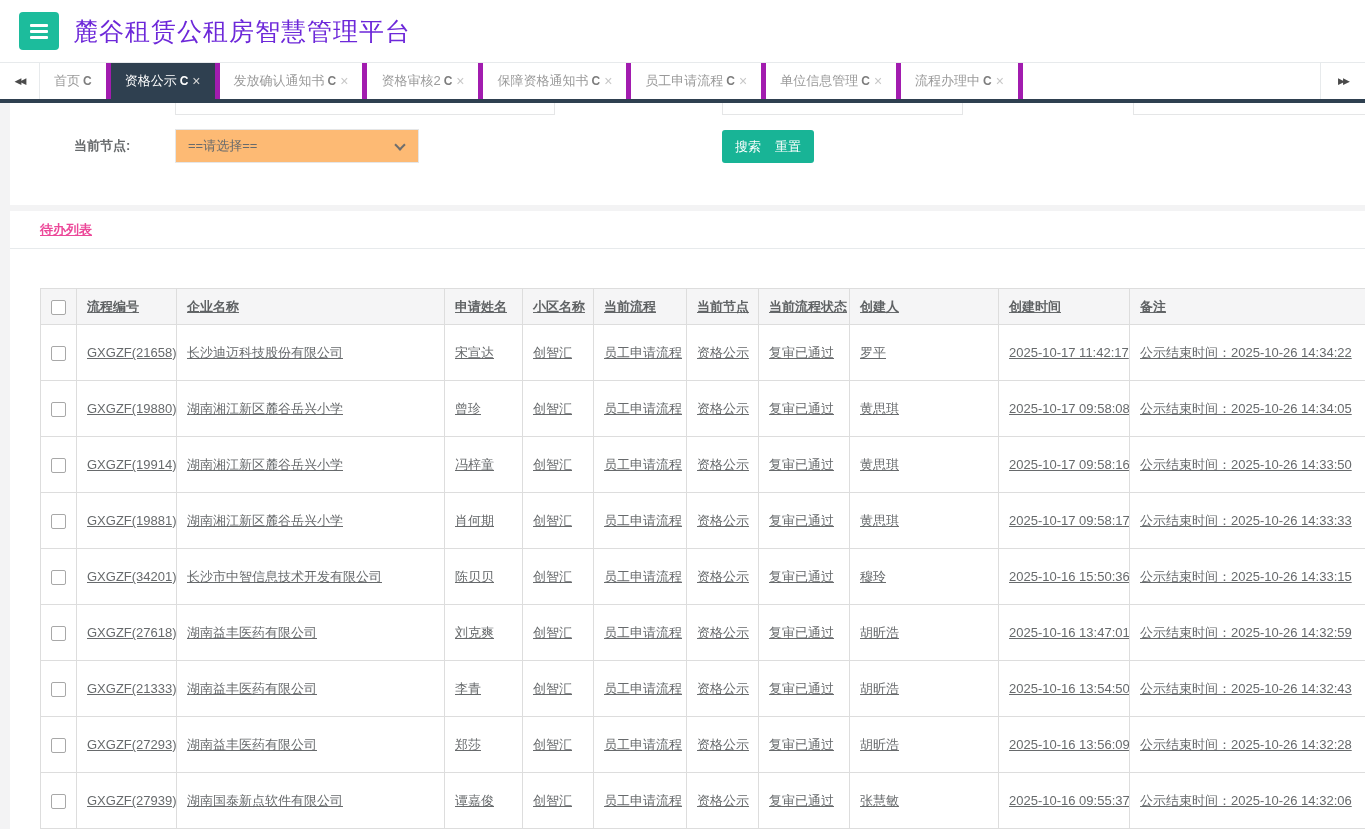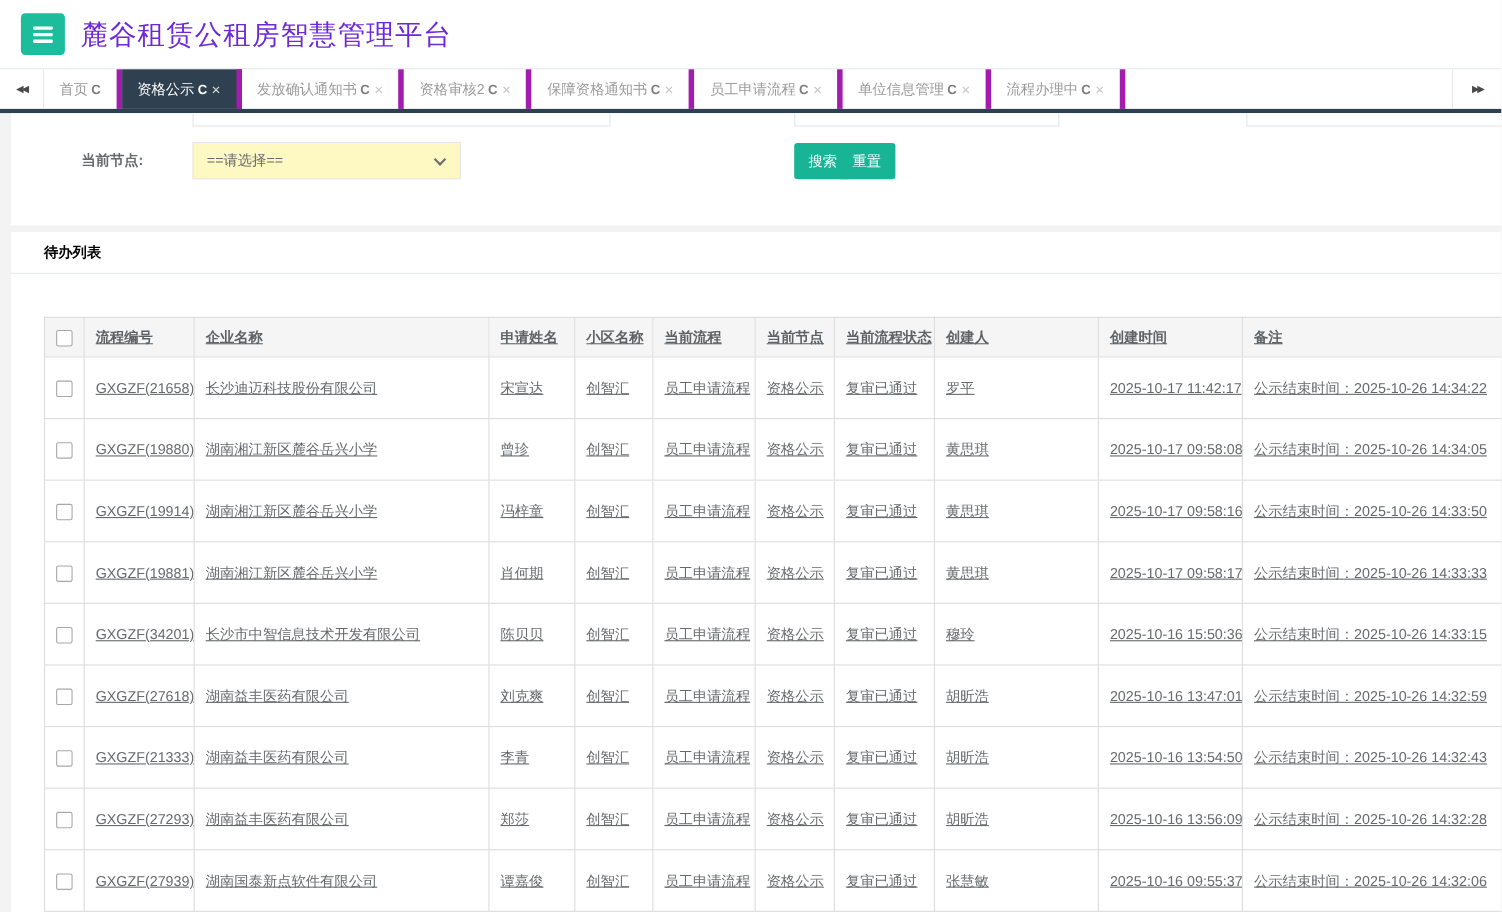--- a/index.html
+++ b/index.html
@@ -40,34 +40,34 @@
   
   .panel-form { top:0; height:102px; overflow:hidden; }
   .cut-input { position:absolute; top:-20px; height:32px; border:1px solid #e5e6e7;
     background:#fff; font:13px "Liberation Sans","DejaVu Sans",sans-serif; color:#676a6c; padding:0 10px; }
   #cut1 { left:165px; width:380px; }
   #cut2 { left:712px; width:241px; }
   #cut3 { left:1123px; width:250px; }
   .form-label { position:absolute; left:64px; top:26px; height:34px; line-height:34px;
     font-weight:bold; font-size:13px; color:#676a6c; }
   .select-box { position:absolute; left:165px; top:26px; width:244px; height:34px;
-    border:1px solid #e5e6e7; background:#fef9c3; font-size:13px; color:#676a6c;
+    border:1px solid #e5e6e7; background:#fdba74; font-size:13px; color:#676a6c;
     line-height:32px; padding:0 12px; cursor:pointer; }
   .select-box .chev { position:absolute; right:14px; top:11px; width:8px; height:8px;
     border-right:2px solid #6e6e6e; border-bottom:2px solid #6e6e6e; transform:rotate(45deg); }
   .btn { position:absolute; top:27px; height:33px; padding:0 13px; background:#18b496;
     color:#fff; border:none; border-radius:3px; font-size:13px; cursor:pointer;
     font-family:"Liberation Sans","DejaVu Sans",sans-serif; }
   #btn-search { left:712px; }
   #btn-reset  { left:752px; }
 
   
   .panel-todo { top:108px; bottom:0; overflow:hidden; }
   .panel-title-bar { height:38px; line-height:38px; padding-left:30px;
-    border-bottom:1px solid #e7eaec; font-size:13px; font-weight:bold; color:#000000; }
+    border-bottom:1px solid #e7eaec; font-size:13px; font-weight:bold; color:#ec4899;text-decoration:underline; }
   .table-wrap { margin:39px 0 0 30px;text-decoration:underline; }
   table { border-collapse:collapse; table-layout:fixed; width:1325px; }
   th,td { border:1px solid #ddd; font-size:13px; color:#676a6c; padding:0 10px;
     overflow:hidden; white-space:nowrap; text-align:left; }
   th { background:#f5f5f6; height:36px; font-weight:bold; color:#5f6264; }
   td { height:56px; background:#fff; }
   th.cb, td.cb { text-align:center; padding:0; }
   input[type=checkbox] { appearance:none; -webkit-appearance:none; width:15px; height:15px;
     border:1px solid #a8a8a8; border-radius:2px; background:#fff; vertical-align:middle; cursor:pointer; }
 </style>

